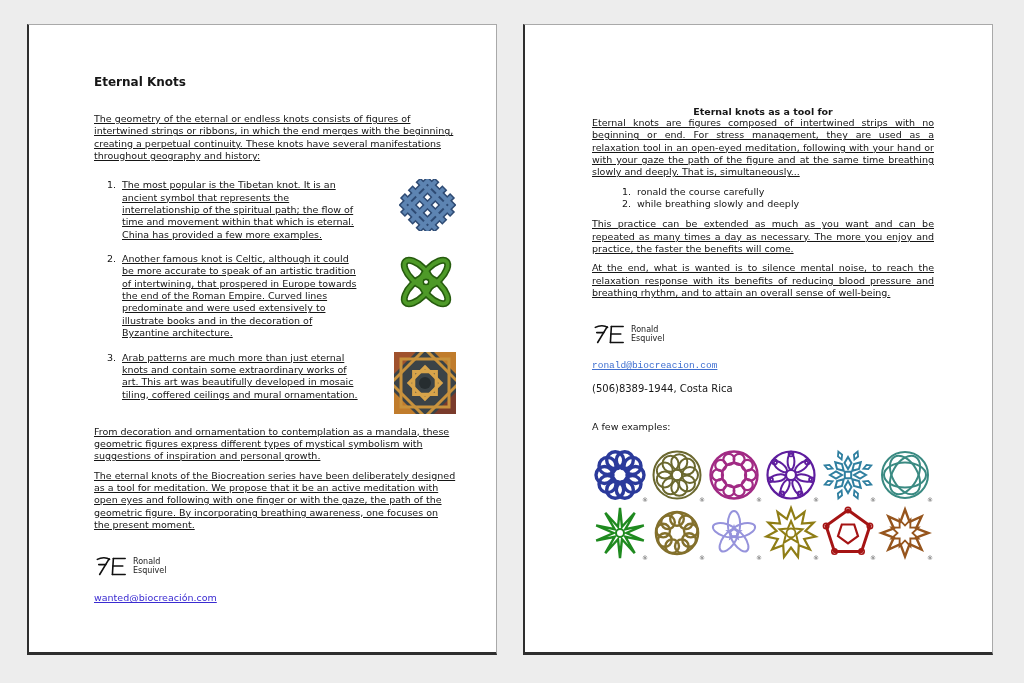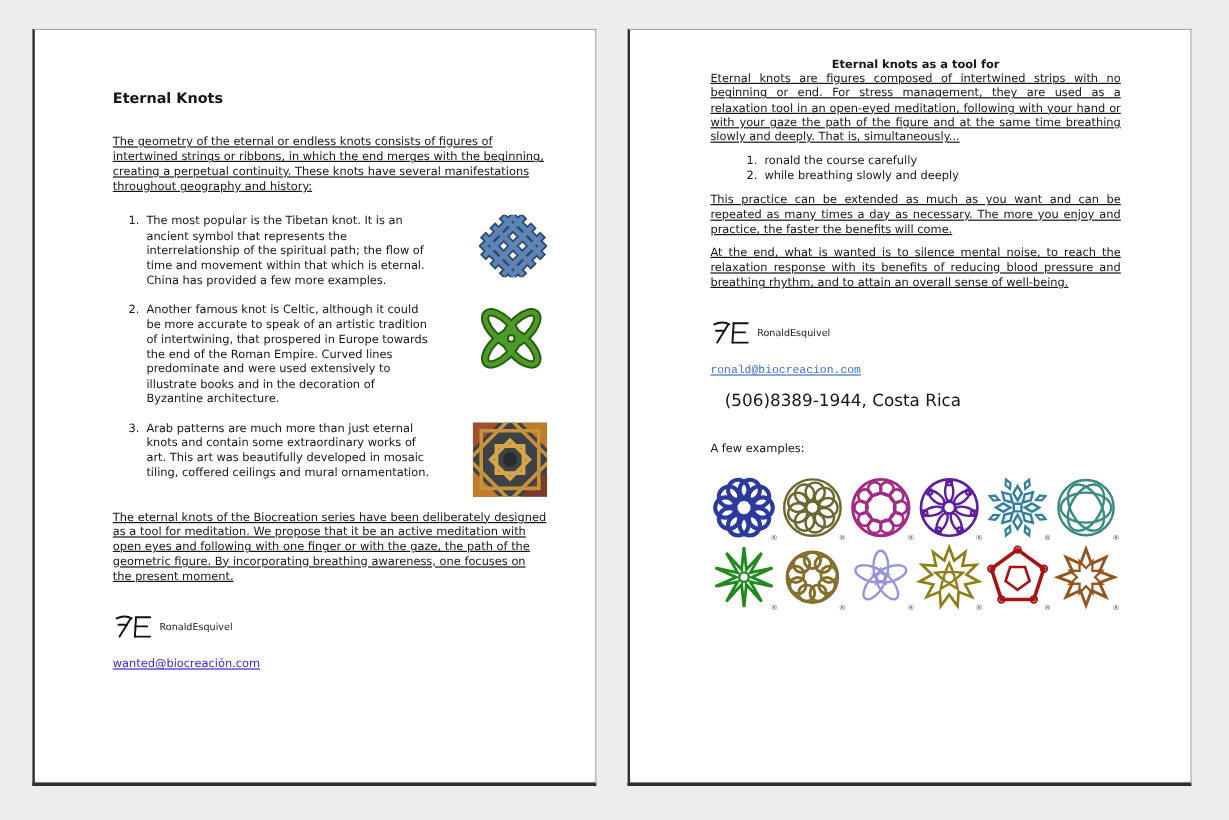--- a/index.html
+++ b/index.html
@@ -2,41 +2,41 @@
 <html><head>
 <meta charset="utf-8">
 <style>
   html,body{margin:0;padding:0;background:#ededed;}
   .stage{position:relative;width:1024px;height:683px;background:#ededed;overflow:hidden;
          font-family:"DejaVu Sans","Liberation Sans",sans-serif;color:#161616;}
   .page{position:absolute;top:24px;width:470px;height:631px;background:#ffffff;box-sizing:border-box;
         border-top:1px solid #a9a9a9;border-right:1px solid #a9a9a9;
         border-left:2px solid #2e2e2e;border-bottom:3px solid #2e2e2e;}
   .page-left{left:27px;padding:50px 40px 0 65px;}
-  .page-right{left:523px;padding:24px 58px 0 67px;}
+  .page-right{left:523px;padding:81px 58px 0 67px;}
 
   .ltitle{font-size:12px;font-weight:bold;margin:0 0 24px;}
   .body{font-size:9.5px;line-height:1.3;margin:0 0 7px;text-decoration:underline;}
   .intro{margin-bottom:17px;}
   .just{text-align:justify;}
 
   .olist{margin:0 0 4px 13px;}
   .oitem{display:flex;align-items:flex-start;margin-bottom:12px;}
   .num{flex:none;width:15px;font-size:9.5px;line-height:1.3;}
-  .itext{flex:none;width:237px;font-size:9.5px;line-height:1.3;margin:0;}
+  .itext{flex:none;width:237px;font-size:9.5px;line-height:1.3;margin:0;text-decoration:underline;}
   .iimg{margin-left:auto;line-height:0;}
   .iimg svg{display:block;}
 
   .sig{display:flex;align-items:center;gap:5px;margin-top:24px;}
   .monogram{line-height:0;}
-  .signame{display:flex;flex-direction:row;font-size:8px;line-height:1.15;color:#1a1a1a;}
+  .signame{display:flex;flex-direction:column;font-size:8px;line-height:1.15;color:#1a1a1a;}
   .email{display:inline-block;margin-top:15px;font-size:9.5px;text-decoration:underline;cursor:pointer;}
   .email-left{color:#3a2bd1;}
   .email-right{color:#3f6fd0;font-family:Liberation Mono, monospace;}
-  .phone{margin:11px 12px 0;font-size:14px;}
+  .phone{margin:11px 0 0;font-size:10px;}
 
   .kicker{font-size:9.5px;font-weight:bold;text-align:center;margin:0;}
   .rtitle{font-size:14.5px;font-weight:bold;text-align:center;margin:9px 0 16px;}
   .steps{margin:2px 0 8px 30px;}
   .step{display:flex;font-size:9.5px;line-height:1.3;}
   .snum{flex:none;width:15px;}
   .examples-label{margin:27px 0 4px;font-size:9.5px;}
   .grid{margin-top:15px;display:grid;grid-template-columns:repeat(6,57px);grid-auto-rows:58px;}
   .knot{width:56px;height:56px;}
   .knot svg{display:block;}
@@ -108,20 +108,21 @@
               <path d="M31.0,-3.0L65.0,31.0L31.0,65.0L-3.0,31.0Z" fill="none" stroke="#c8923c" stroke-width="3"></path>
               <path d="M55.0,7.0L55.0,55.0L7.0,55.0L7.0,7.0Z" fill="none" stroke="#c8923c" stroke-width="3"></path>
               <path d="M31.0,15.0L47.0,31.0L31.0,47.0L15.0,31.0Z" fill="none" stroke="#d8a44a" stroke-width="3.2"></path>
               <path d="M42.3,19.7L42.3,42.3L19.7,42.3L19.7,19.7Z" fill="none" stroke="#d8a44a" stroke-width="3.2"></path>
               <circle cx="31" cy="31" r="6" fill="#262d30"></circle>
             </svg>
           </div>
       </div>
     </div>
 
+    <p class="body">From decoration and ornamentation to contemplation as a mandala, these geometric figures express different types of mystical symbolism with suggestions of inspiration and personal growth.</p>
     <p class="body">The eternal knots of the Biocreation series have been deliberately designed as a tool for meditation. We propose that it be an active meditation with open eyes and following with one finger or with the gaze, the path of the geometric figure. By incorporating breathing awareness, one focuses on the present moment.</p>
 
     <div class="sig">
       <span class="monogram"><svg xmlns="http://www.w3.org/2000/svg" viewBox="0 0 36 23" width="34" height="22">
   <g fill="none" stroke="#111" stroke-width="1.7" stroke-linecap="round">
     <path d="M3.5,4.5 C8,2 13.5,2.3 16.5,4.5"></path>
     <path d="M16,4 L6,20.5"></path>
     <path d="M5,10 L12.5,10"></path>
     <path d="M20.5,3.5 L19.5,20.5"></path>
     <path d="M20.5,3.5 L33,3.5"></path>

